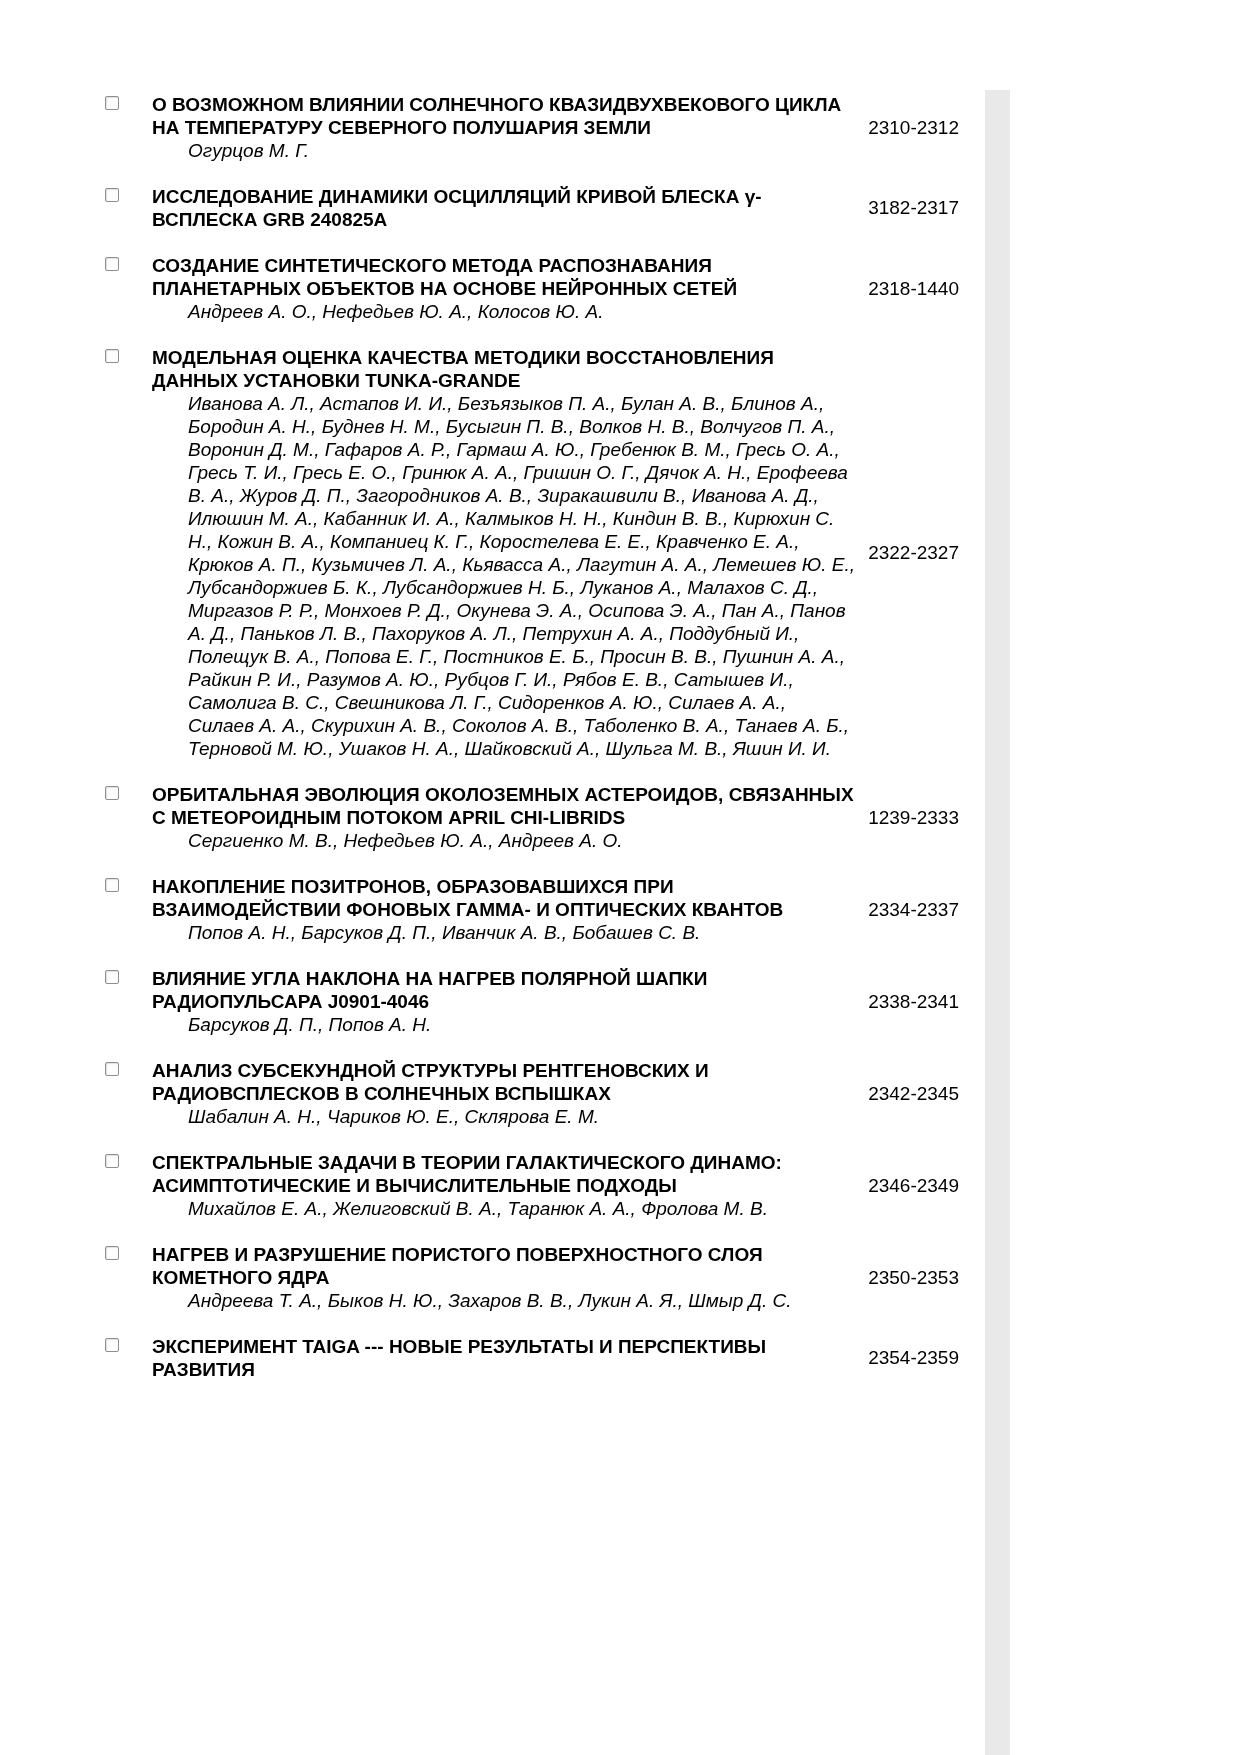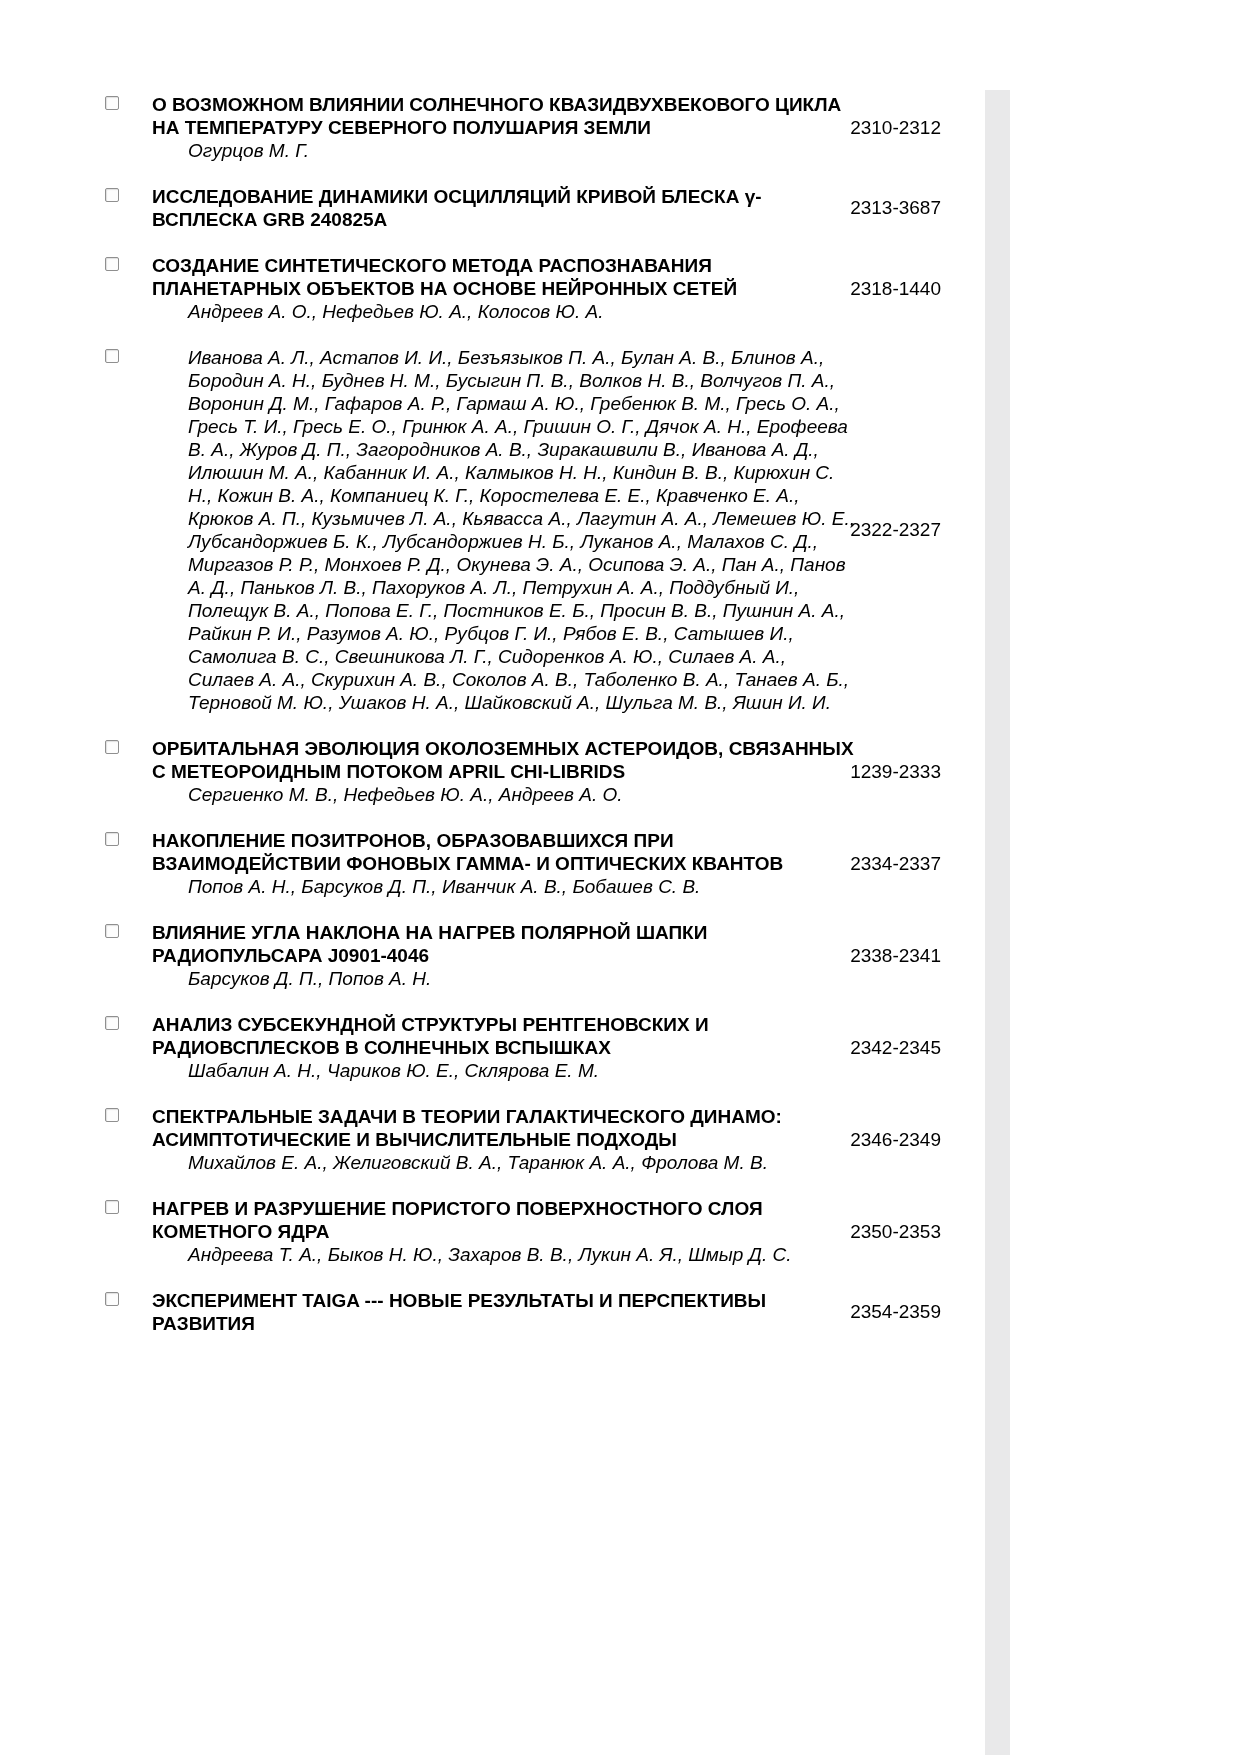--- a/index.html
+++ b/index.html
@@ -65,21 +65,21 @@
     font-size: 19px;
     line-height: 23px;
     margin-left: 36px;
   }
   .pages-cell {
     flex: 0 0 128px;
     width: 128px;
     display: flex;
     align-items: center;
     justify-content: flex-end;
-    padding-right: 44px;
+    padding-right: 26px;
     font-size: 19px;
     white-space: nowrap;
   }
 </style>
 </head>
 <body>
 
 <div class="page">
   <div class="gutter"></div>
   <div class="list">
@@ -94,39 +94,40 @@
     <div class="pages-cell">2310-2312</div>
   </div>
 
   <div class="entry">
     <div class="cb-cell">
       <span class="checkbox"></span>
     </div>
     <div class="content-cell">
       <div class="title">ИССЛЕДОВАНИЕ ДИНАМИКИ ОСЦИЛЛЯЦИЙ КРИВОЙ БЛЕСКА γ-ВСПЛЕСКА GRB 240825A</div>
     </div>
-    <div class="pages-cell">2313-3687</div>
+    <div class="pages-cell">3182-2317</div>
   </div>
 
   <div class="entry">
     <div class="cb-cell">
       <span class="checkbox"></span>
     </div>
     <div class="content-cell">
       <div class="title">СОЗДАНИЕ СИНТЕТИЧЕСКОГО МЕТОДА РАСПОЗНАВАНИЯ ПЛАНЕТАРНЫХ ОБЪЕКТОВ НА ОСНОВЕ НЕЙРОННЫХ СЕТЕЙ</div>
       <div class="authors">Андреев А. О., Нефедьев Ю. А., Колосов Ю. А.</div>
     </div>
     <div class="pages-cell">2318-1440</div>
   </div>
 
   <div class="entry">
     <div class="cb-cell">
       <span class="checkbox"></span>
     </div>
     <div class="content-cell">
+      <div class="title">МОДЕЛЬНАЯ ОЦЕНКА КАЧЕСТВА МЕТОДИКИ ВОССТАНОВЛЕНИЯ ДАННЫХ УСТАНОВКИ TUNKA-GRANDE</div>
       <div class="authors">Иванова А. Л., Астапов И. И., Безъязыков П. А., Булан А. В., Блинов А., Бородин А. Н., Буднев Н. М., Бусыгин П. В., Волков Н. В., Волчугов П. А., Воронин Д. М., Гафаров А. Р., Гармаш А. Ю., Гребенюк В. М., Гресь О. А., Гресь Т. И., Гресь Е. О., Гринюк А. А., Гришин О. Г., Дячок А. Н., Ерофеева В. А., Журов Д. П., Загородников А. В., Зиракашвили В., Иванова А. Д., Илюшин М. А., Кабанник И. А., Калмыков Н. Н., Киндин В. В., Кирюхин С. Н., Кожин В. А., Компаниец К. Г., Коростелева Е. Е., Кравченко Е. А., Крюков А. П., Кузьмичев Л. А., Кьявасса А., Лагутин А. А., Лемешев Ю. Е., Лубсандоржиев Б. К., Лубсандоржиев Н. Б., Луканов А., Малахов С. Д., Миргазов Р. Р., Монхоев Р. Д., Окунева Э. А., Осипова Э. А., Пан А., Панов А. Д., Паньков Л. В., Пахоруков А. Л., Петрухин А. А., Поддубный И., Полещук В. А., Попова Е. Г., Постников Е. Б., Просин В. В., Пушнин А. А., Райкин Р. И., Разумов А. Ю., Рубцов Г. И., Рябов Е. В., Сатышев И., Самолига В. С., Свешникова Л. Г., Сидоренков А. Ю., Силаев А. А., Силаев А. А., Скурихин А. В., Соколов А. В., Таболенко В. А., Танаев А. Б., Терновой М. Ю., Ушаков Н. А., Шайковский А., Шульга М. В., Яшин И. И.</div>
     </div>
     <div class="pages-cell">2322-2327</div>
   </div>
 
   <div class="entry">
     <div class="cb-cell">
       <span class="checkbox"></span>
     </div>
     <div class="content-cell">

